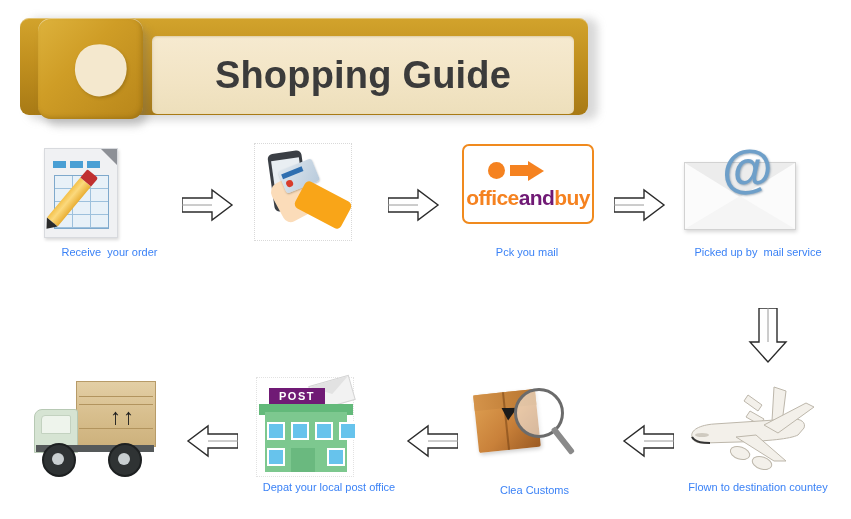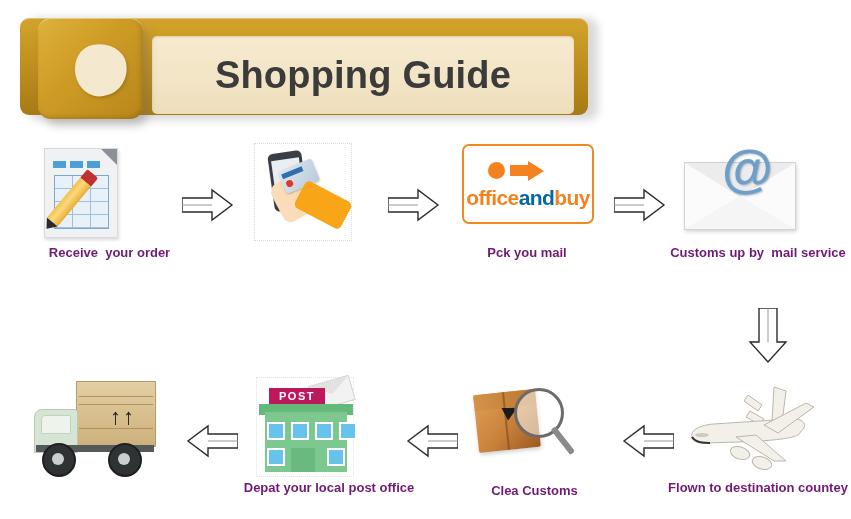--- a/index.html
+++ b/index.html
@@ -102,23 +102,23 @@
   .step {
     position: absolute;
     text-align: center;
   }
   .step-icon {
     position: relative;
     width: 100%;
     height: 105px;
   }
   .step-label {
-    font-size: 13px;
-    font-weight: bold;
-    color: #701a75;
+    font-size: 11px;
+    font-weight: normal;
+    color: #3b82f6;
     line-height: 15px;
     white-space: pre;
   }
 
   
   .arrow {
     position: absolute;
   }
 
   
@@ -282,21 +282,21 @@
   .cab-text {
     position: absolute;
     left: 0; right: 0;
     top: 40px;
     text-align: center;
     font-size: 21px;
     font-weight: bold;
     letter-spacing: -0.6px;
   }
   .cab-o { color: #f58220; }
-  .cab-g { color: #0369a1; }
+  .cab-g { color: #701a75; }
 
   
   .env {
     position: absolute;
     left: 16px; top: 22px;
     width: 110px; height: 66px;
     background: #fbfbfb;
     border: 1px solid #d2d2d2;
     box-shadow: 1px 2px 4px rgba(0,0,0,0.16);
   }
@@ -420,21 +420,21 @@
   .po-roof {
     position: absolute;
     left: 2px; top: 26px;
     width: 94px; height: 11px;
     background: #63b97a;
   }
   .po-sign {
     position: absolute;
     left: 12px; top: 10px;
     width: 56px; height: 17px;
-    background: #be185d;
+    background: #701a75;
     color: #ffffff;
     font-size: 11px;
     font-weight: bold;
     letter-spacing: 1.5px;
     text-align: center;
     line-height: 17px;
   }
   .po-win-row {
     position: absolute;
     left: 10px;
@@ -618,21 +618,21 @@
 <div class="step" style="left:668px; top:140px; width:180px;">
   <div class="step-icon">
     <div class="env">
       <div class="env-flapL"></div>
       <div class="env-flapR"></div>
       <div class="env-seamL"></div>
       <div class="env-seamR"></div>
     </div>
     <div class="at-sign">@</div>
   </div>
-  <div class="step-label">Customs up by  mail service</div>
+  <div class="step-label">Picked up by  mail service</div>
 </div>
 
 <div class="arrow" style="left:748px; top:308px;">
   <svg width="40" height="56" viewBox="0 0 40 56">
     <polygon points="11,0 29,0 29,34 38,34 20,54 2,34 11,34" fill="#ffffff" stroke="#2b2b2b" stroke-width="1.4"></polygon>
     <line x1="20" y1="0" x2="20" y2="34" stroke="#9a9a9a" stroke-width="1"></line>
   </svg>
 </div>
 
 <div class="step" style="left:22px; top:375px; width:175px;">

